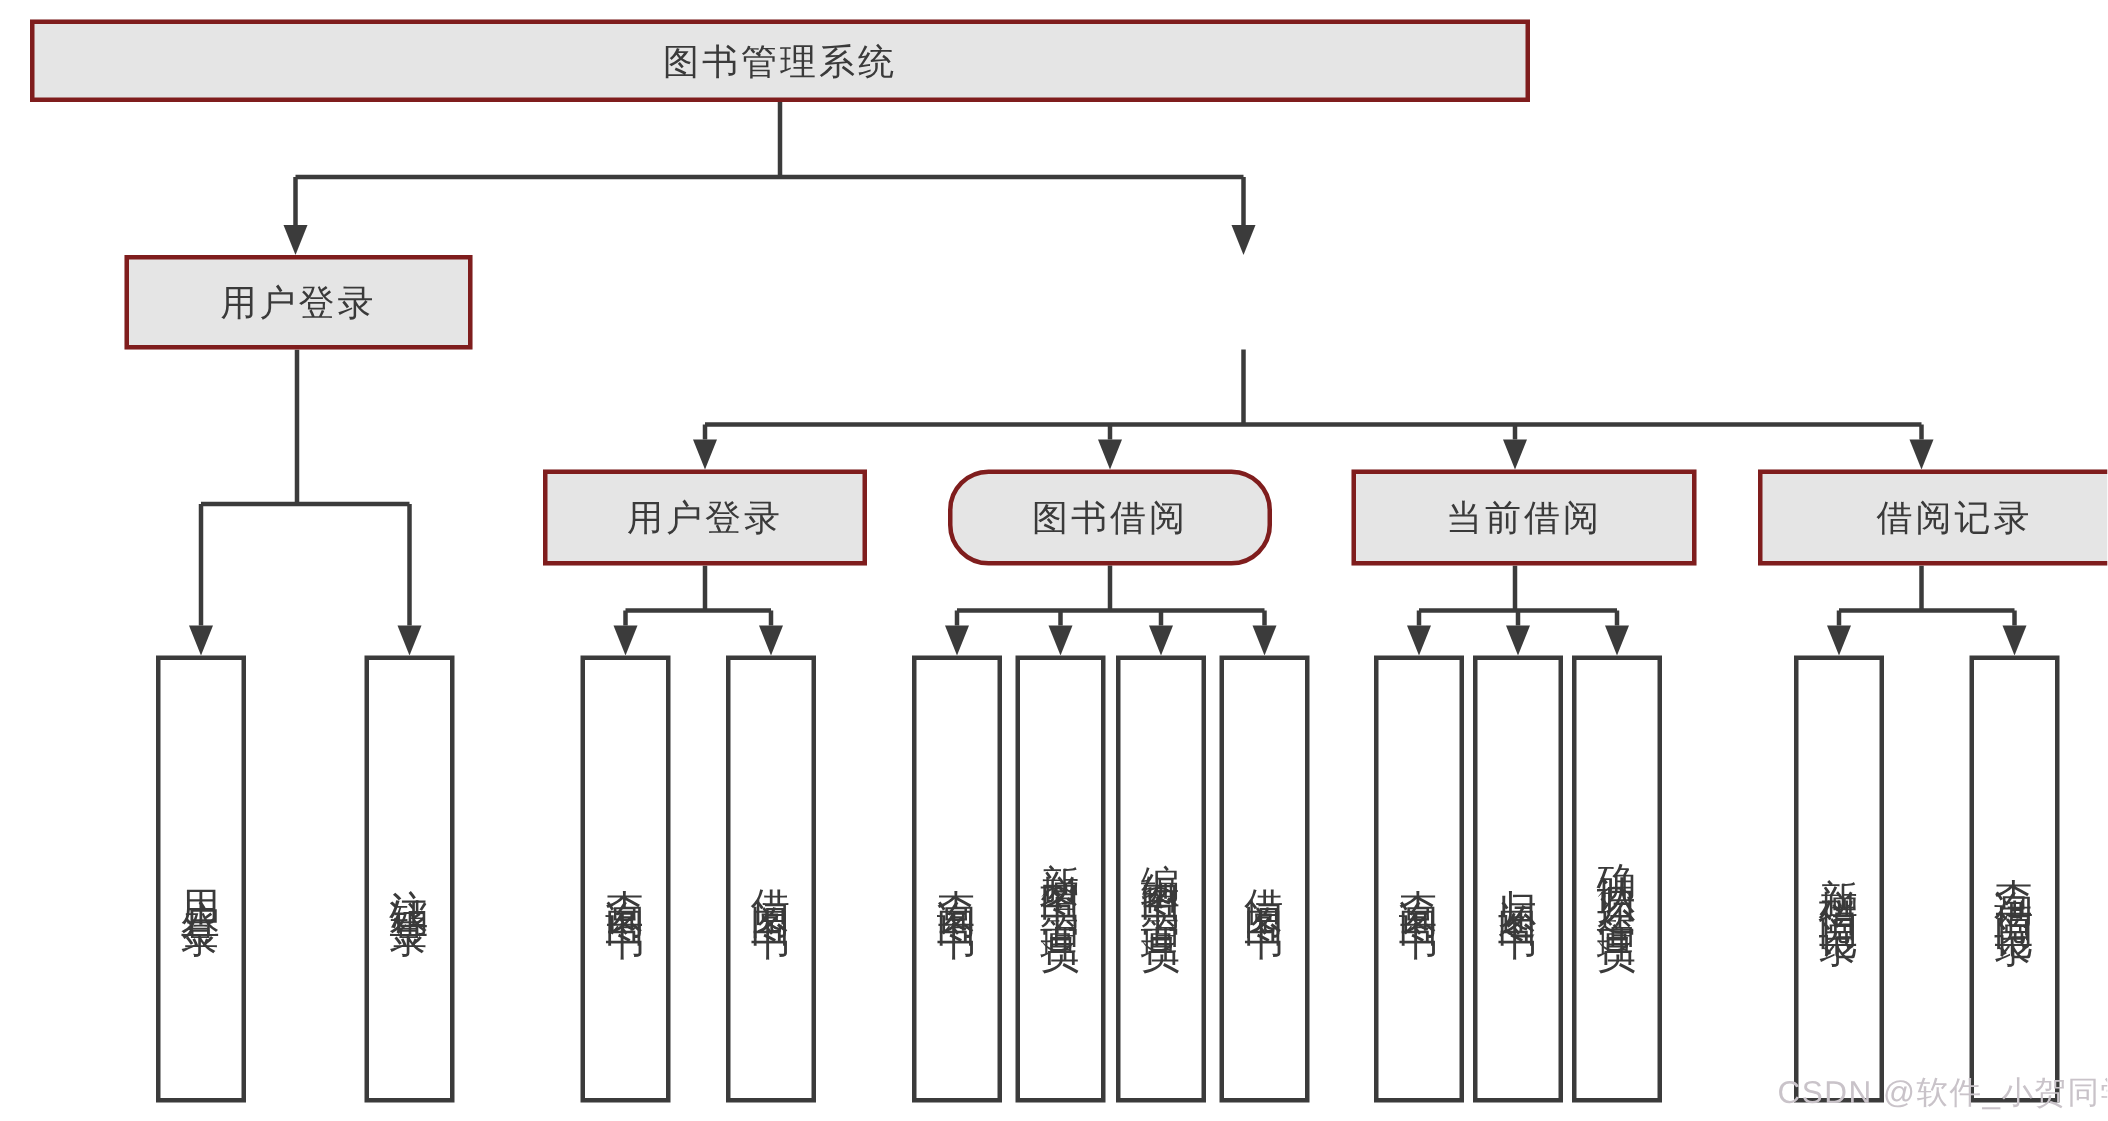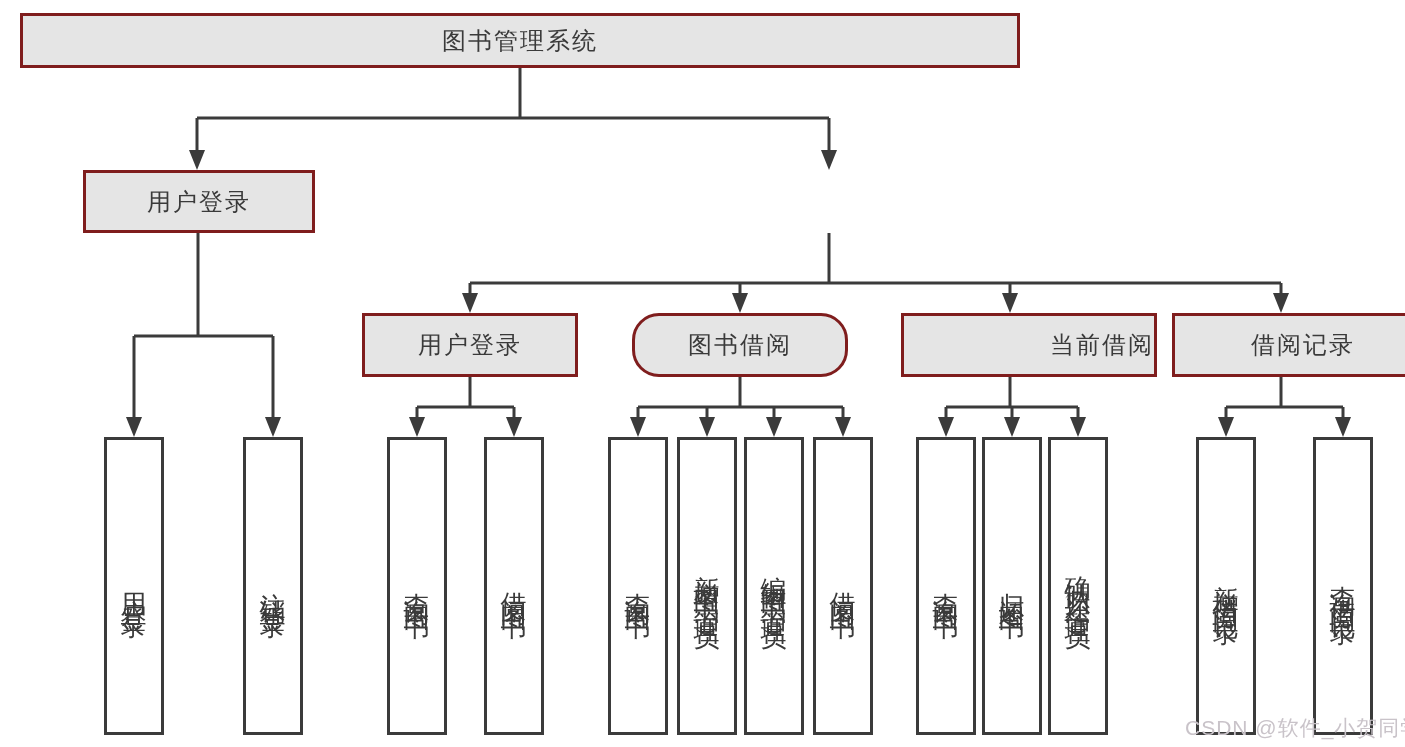--- a/index.html
+++ b/index.html
@@ -146,21 +146,21 @@
   <div class="node" style="left:83px; top:170px; width:232px; height:63px;">
     <span>用户登录</span>
   </div>
 
   <div class="node" style="left:362px; top:313px; width:216px; height:64px;">
     <span>用户登录</span>
   </div>
   <div class="node" style="left:632px; top:313px; width:216px; height:64px;border-radius:27px;">
     <span>图书借阅</span>
   </div>
-  <div class="node" style="left:901px; top:313px; width:256px; height:64px;justify-content:flex-end;">
+  <div class="node" style="left:901px; top:313px; width:230px; height:64px;">
     <span>当前借阅</span>
   </div>
   <div class="node" style="left:1172px; top:313px; width:262px; height:64px;">
     <span>借阅记录</span>
   </div>
 
   <div class="leaf" style="left:104px;">
     <span>用户登录</span>
   </div>
   <div class="leaf" style="left:243px;">

